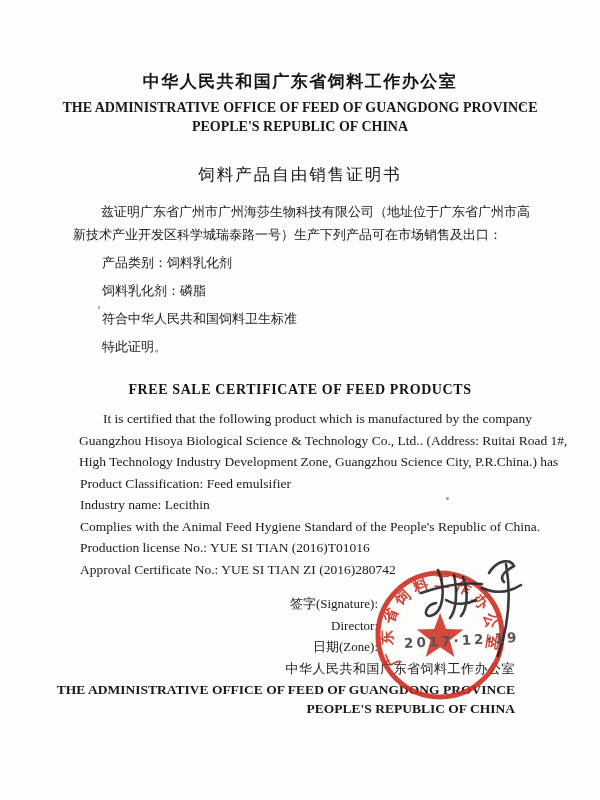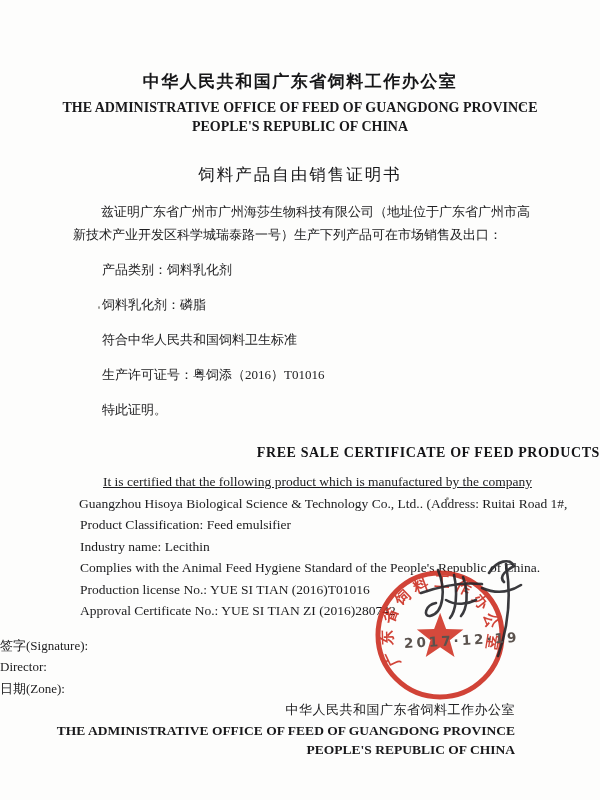--- a/index.html
+++ b/index.html
@@ -11,28 +11,28 @@
   }
   .nowrap{white-space:nowrap;}
   
   .header{padding-top:70px;text-align:center;}
   .header-cn{font-size:17px;font-weight:bold;letter-spacing:1.5px;color:#161618;}
   .header-en{font-size:14px;font-weight:bold;line-height:19px;margin-top:5px;color:#19191b;}
   .doc-title-cn{font-size:16.5px;font-weight:normal;letter-spacing:2px;margin-top:28px;color:#161618;}
   
   .body-cn{margin:14px 0 0 73px;font-size:13px;line-height:23px;color:#202022;}
   .cn-indent{padding-left:28px;}
-  .cn-item{padding-left:29px;margin-top:12px;}
+  .cn-item{padding-left:29px;margin-top:5px;}
   
-  .en-title{margin-top:24px;text-align:right;font-size:14px;font-weight:bold;letter-spacing:0.6px;color:#141416;}
+  .en-title{margin-top:24px;text-align:center;font-size:14px;font-weight:bold;letter-spacing:0.6px;color:#141416;}
   .body-en{margin:10px 0 0 79px;font-size:13.5px;line-height:21.5px;color:#1b1b1d;}
-  .en-indent{padding-left:24px;text-decoration:underline;}
+  .en-indent{padding-left:24px;}
   .en-item{padding-left:1px;}
   
-  .sig-block{margin-top:13px;width:378px;text-align:left;font-size:13px;line-height:21.5px;color:#202022;}
+  .sig-block{margin-top:13px;width:378px;text-align:right;font-size:13px;line-height:21.5px;color:#202022;}
   .office-block{margin-top:2px;margin-right:85px;text-align:right;}
   .office-cn{font-size:13px;letter-spacing:0.5px;color:#202022;}
   .office-en{font-size:13.5px;font-weight:bold;line-height:19px;margin-top:2px;color:#19191b;}
   
   .seal{position:absolute;left:372px;top:566px;opacity:0.88;}
   .sig{position:absolute;left:415px;top:553px;opacity:0.9;}
   .date-hand{
     position:absolute;left:404px;top:632px;
     font-family:"DejaVu Sans",sans-serif;font-size:13.5px;font-weight:bold;
     color:#5a524d;letter-spacing:3px;transform:rotate(-3deg);
@@ -55,28 +55,28 @@
     </div>
     <div class="doc-title-cn nowrap">饲料产品自由销售证明书</div>
   </div>
 
   <div class="body-cn">
     <div class="cn-indent nowrap">兹证明广东省广州市广州海莎生物科技有限公司（地址位于广东省广州市高</div>
     <div class="nowrap">新技术产业开发区科学城瑞泰路一号）生产下列产品可在市场销售及出口：</div>
     <div class="cn-item nowrap">产品类别：饲料乳化剂</div>
     <div class="cn-item nowrap">饲料乳化剂：磷脂</div>
     <div class="cn-item nowrap">符合中华人民共和国饲料卫生标准</div>
-    <div class="cn-item nowrap">生产许可证号：粤饲添（2016）T01016</div>
     <div class="cn-item nowrap">特此证明。</div>
   </div>
 
   <div class="en-title nowrap">FREE SALE CERTIFICATE OF FEED PRODUCTS</div>
   <div class="body-en">
     <div class="en-indent nowrap">It is certified that the following product which is manufactured by the company</div>
     <div class="nowrap">Guangzhou Hisoya Biological Science &amp; Technology Co., Ltd.. (Address: Ruitai Road 1#,</div>
+    <div class="nowrap">High Technology Industry Development Zone, Guangzhou Science City, P.R.China.) has</div>
     <div class="en-item nowrap">Product Classification: Feed emulsifier</div>
     <div class="en-item nowrap">Industry name: Lecithin</div>
     <div class="en-item nowrap">Complies with the Animal Feed Hygiene Standard of the People's Republic of China.</div>
     <div class="en-item nowrap">Production license No.: YUE SI TIAN (2016)T01016</div>
     <div class="en-item nowrap">Approval Certificate No.: YUE SI TIAN ZI (2016)280742</div>
   </div>
 
   <div class="sig-block">
     <div class="nowrap">签字(Signature):</div>
     <div class="nowrap">Director:</div>

